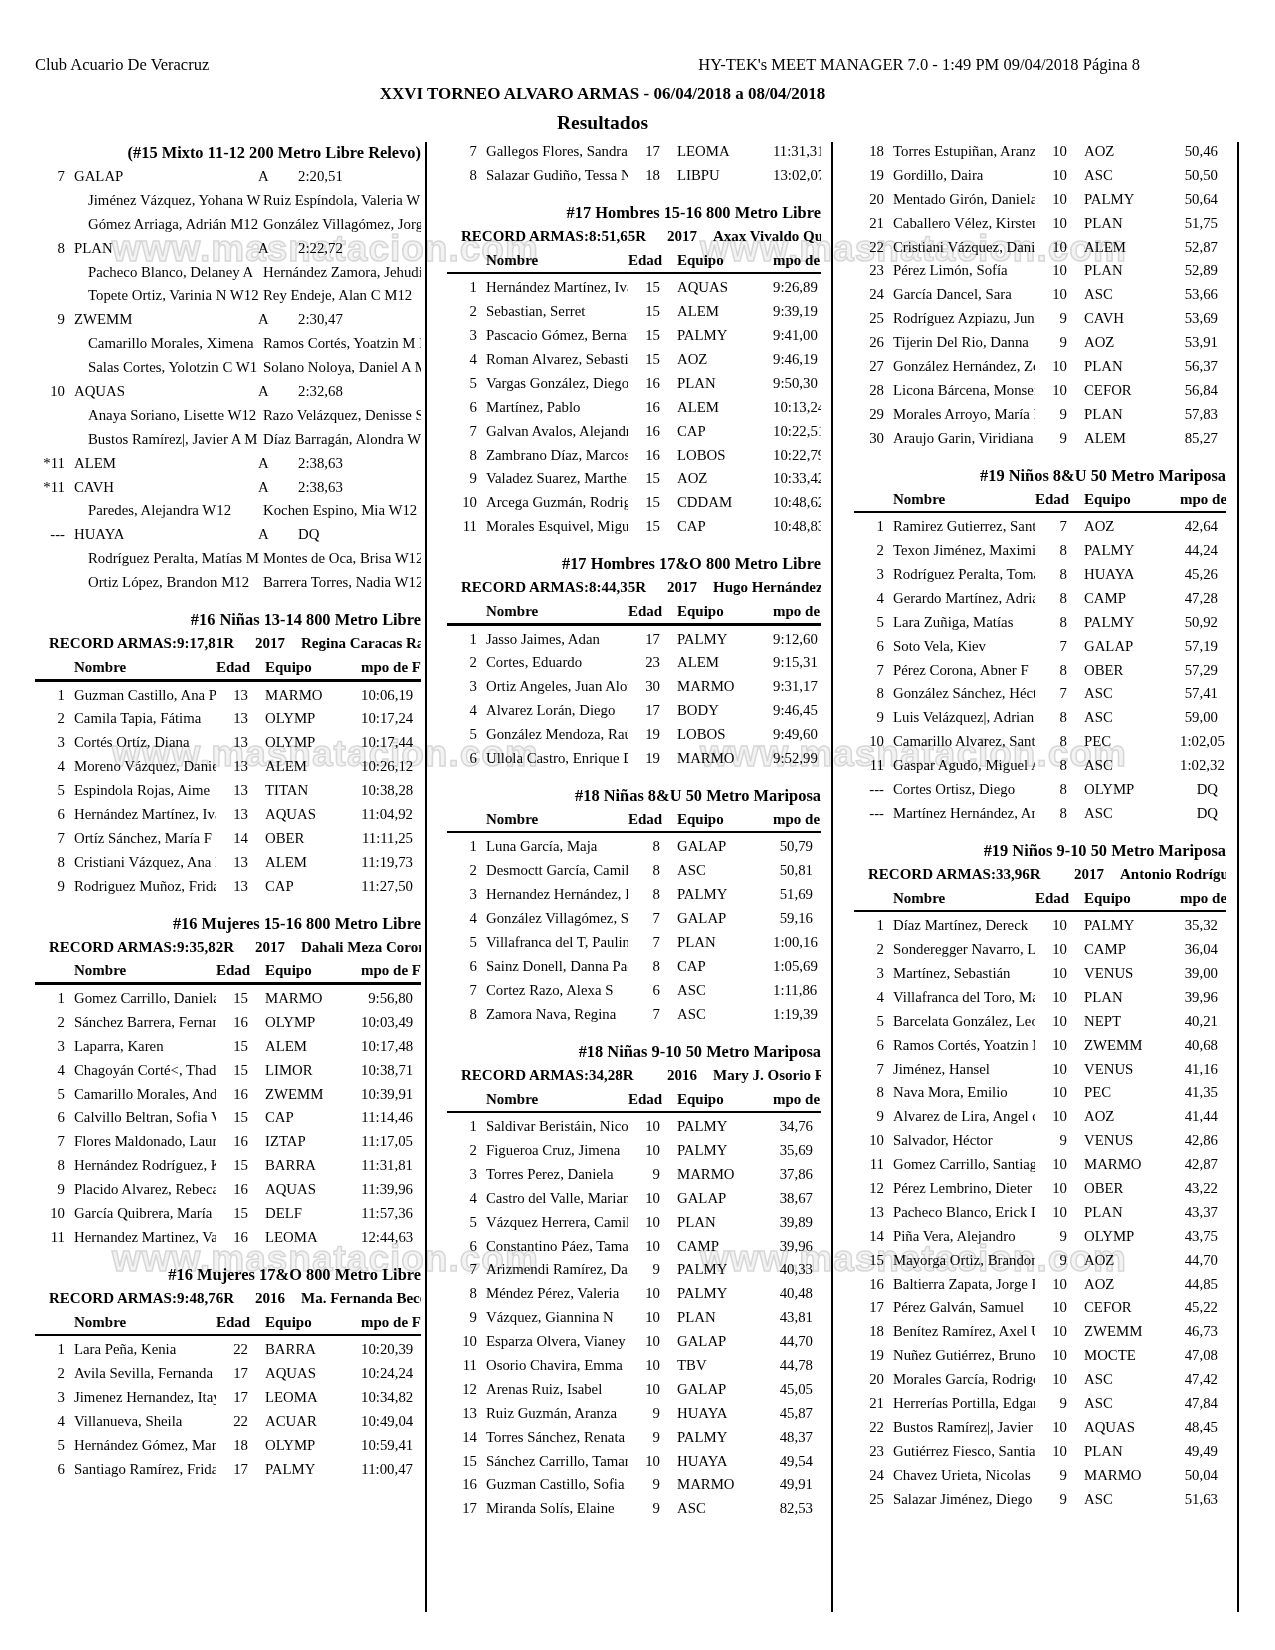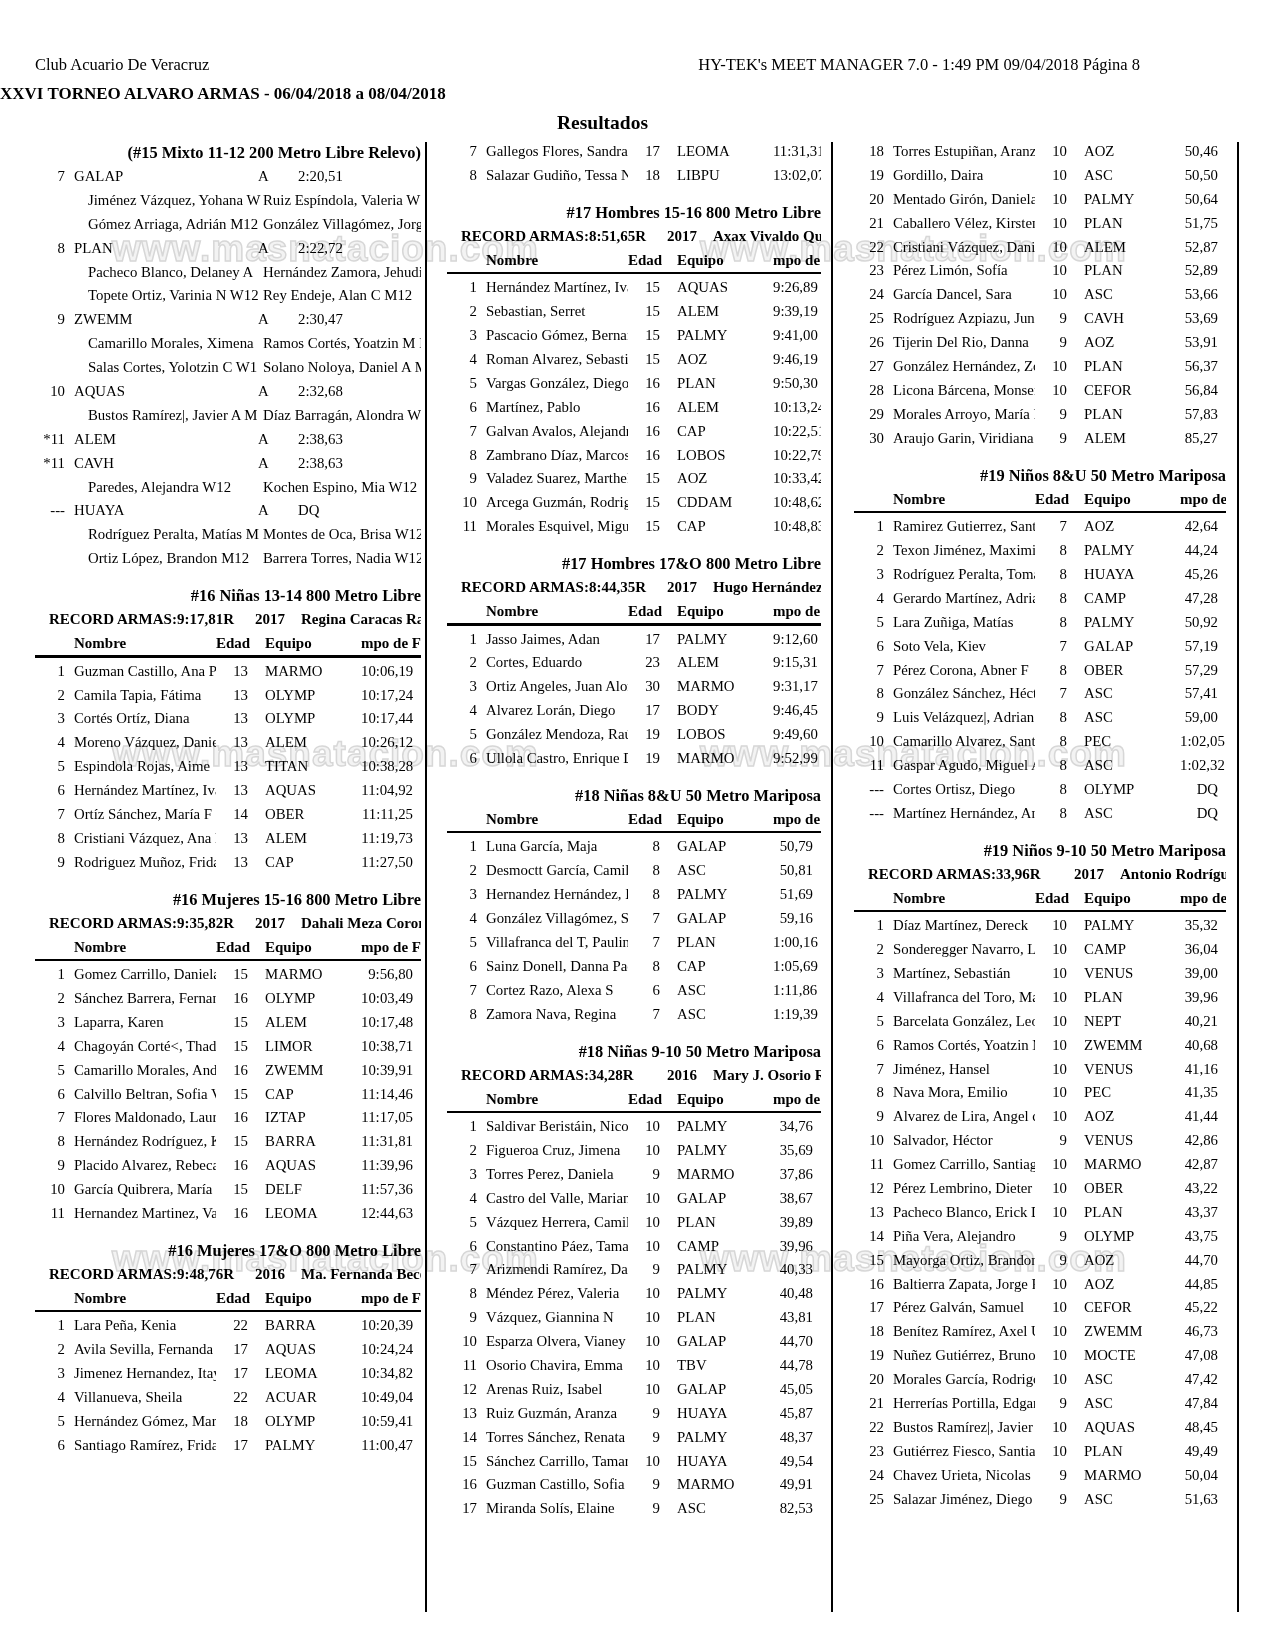--- a/index.html
+++ b/index.html
@@ -4,21 +4,21 @@
 <style>
   html,body{margin:0;padding:0;}
   body{
     width:1275px;height:1650px;position:relative;background:#ffffff;
     font-family:"Liberation Serif", serif;color:#000;overflow:hidden;
     -webkit-font-smoothing:none;
   }
   
   .club{position:absolute;left:35px;top:55px;font-size:16.5px;}
   .manager{position:absolute;right:135px;top:55px;font-size:16.5px;}
-  .meet-title{position:absolute;left:0;top:84px;width:1205px;text-align:left;font-size:17px;font-weight:bold;}
+  .meet-title{position:absolute;left:0;top:84px;width:1205px;text-align:center;font-size:17px;font-weight:bold;}
   .subtitle{position:absolute;left:0;top:112px;width:1205px;text-align:center;font-size:19.5px;font-weight:bold;}
   
   .wm{
     position:absolute;font-family:"Liberation Sans",sans-serif;font-weight:bold;
     font-size:37px;letter-spacing:1px;color:#f3f3f3;
     -webkit-text-stroke:1.5px #d7d7d7;pointer-events:none;white-space:nowrap;z-index:0;text-align:center;
   }
   
   .vline{position:absolute;top:142px;height:1470px;width:1.5px;background:#000;z-index:2;}
   
@@ -111,20 +111,24 @@
       <div class="sw1">Salas Cortes, Yolotzin C W1</div>
       <div class="sw2">Solano Noloya, Daniel A M1</div>
     </div>
     <div class="rrow">
       <div class="place">10</div>
       <div class="rteam">AQUAS</div>
       <div class="rletter">A</div>
       <div class="rtime">2:32,68</div>
     </div>
     <div class="srow">
+      <div class="sw1">Anaya Soriano, Lisette W12</div>
+      <div class="sw2">Razo Velázquez, Denisse S</div>
+    </div>
+    <div class="srow">
       <div class="sw1">Bustos Ramírez|, Javier A M</div>
       <div class="sw2">Díaz Barragán, Alondra W1</div>
     </div>
     <div class="rrow">
       <div class="place">*11</div>
       <div class="rteam">ALEM</div>
       <div class="rletter">A</div>
       <div class="rtime">2:38,63</div>
     </div>
     <div class="rrow">

